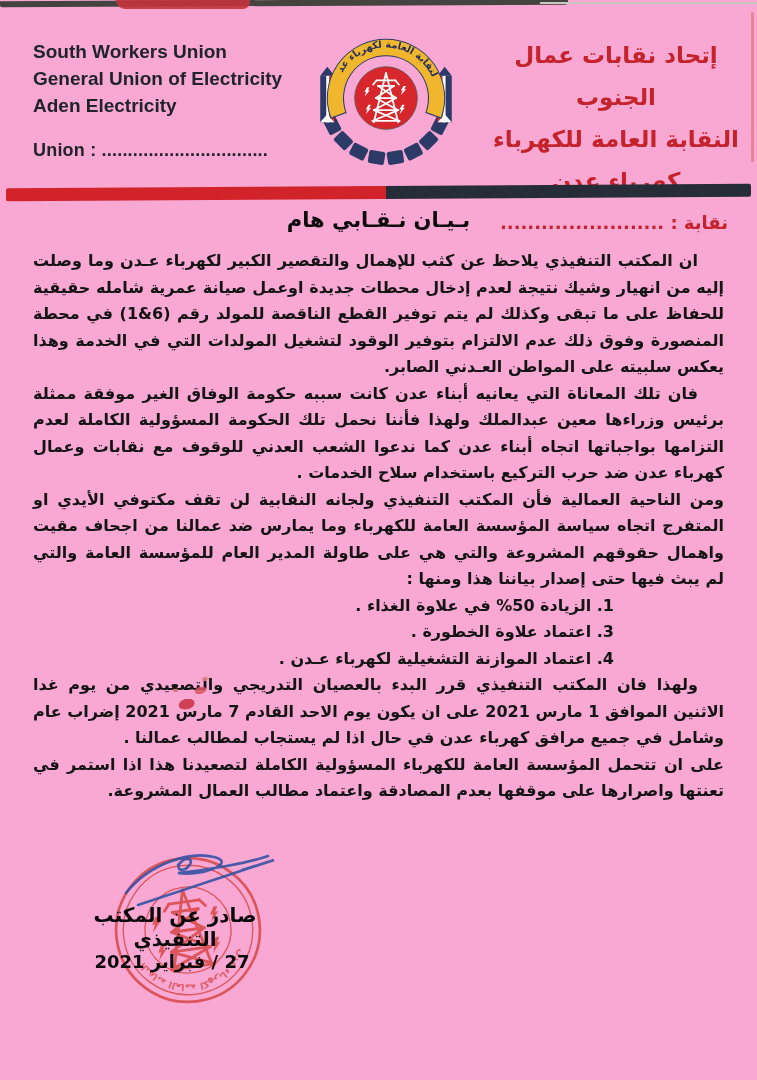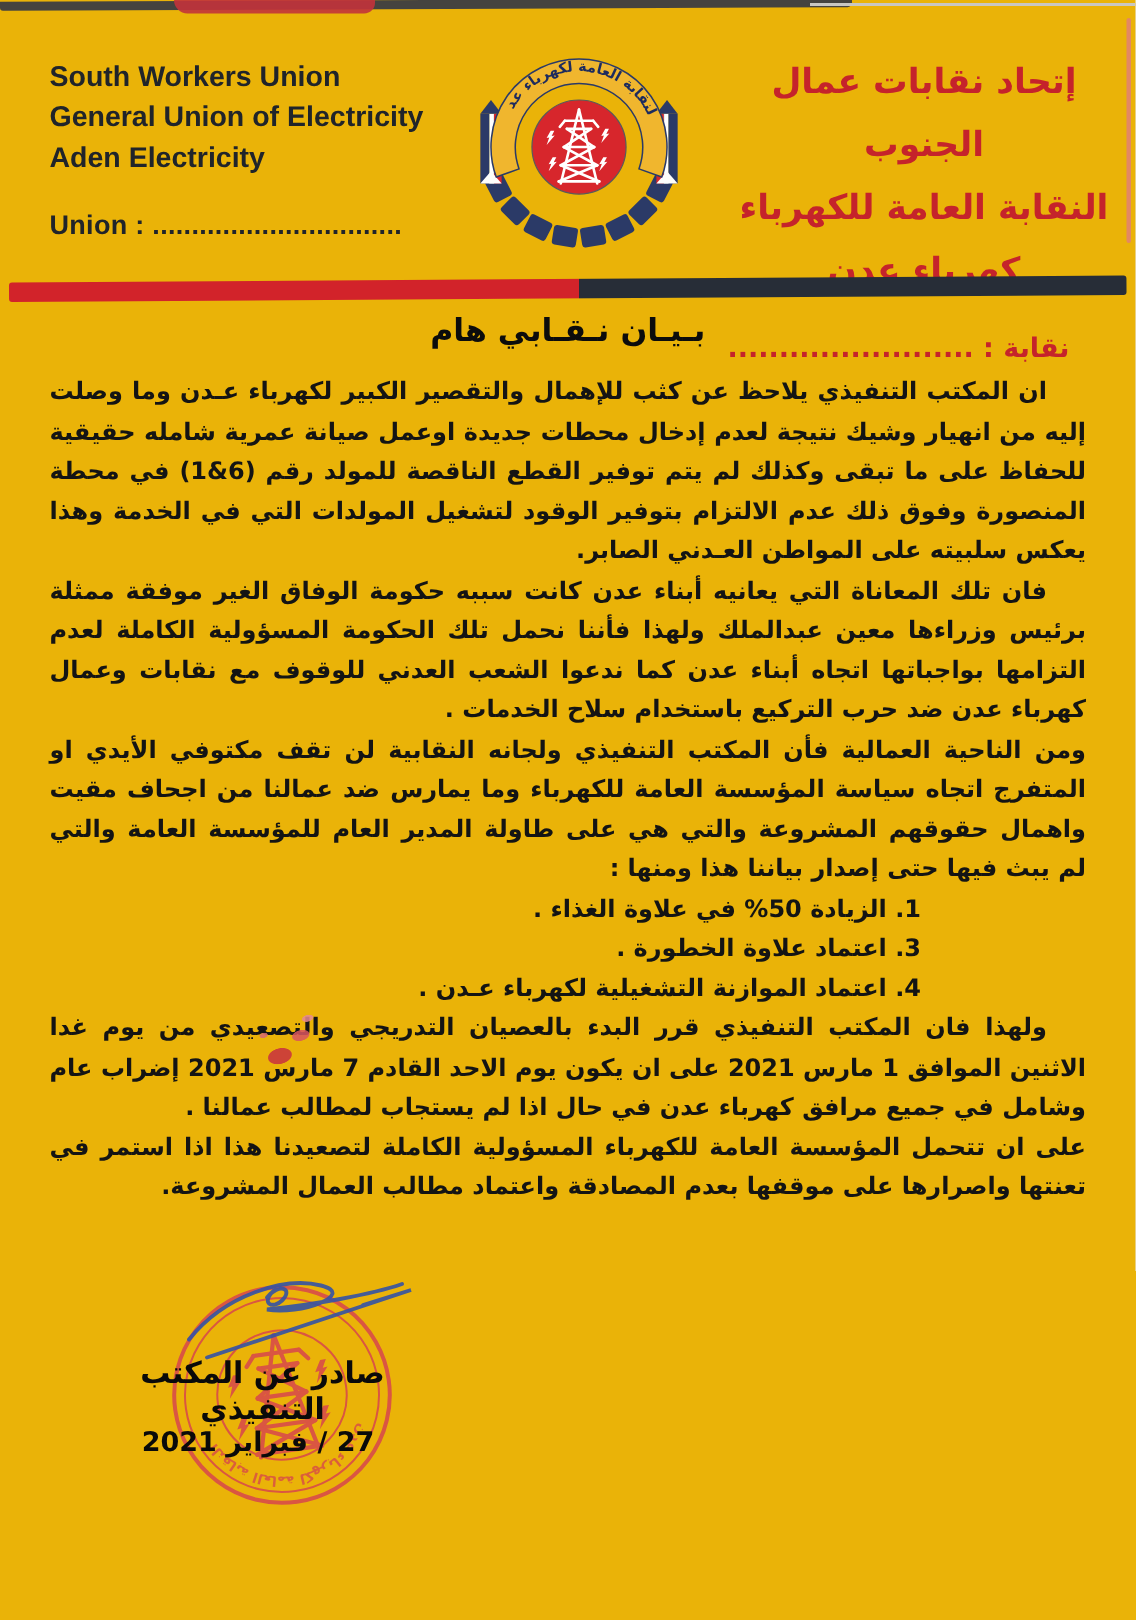--- a/index.html
+++ b/index.html
@@ -1,18 +1,18 @@
 <!DOCTYPE html>
 <html lang="ar"><head>
 <meta charset="utf-8">
 <style>
   html,body{margin:0;padding:0;background:#e8e8e8;}
   .page{
     position:relative;width:757px;height:1080px;margin:0 auto;
-    background:#eab308;overflow:hidden;
+    background:#f9a8d4;overflow:hidden;
     font-family:"DejaVu Sans",sans-serif;color:#161616;
   }
   
   .artifact-topline{position:absolute;top:0;left:0;width:568px;height:6px;background:#45433f;transform:rotate(-.25deg);border-radius:0 0 3px 2px;}
   .artifact-topline-faint{position:absolute;top:2px;left:540px;width:217px;height:2px;background:#c9c7c2;}
   .artifact-redblob{position:absolute;top:0;left:116px;width:134px;height:9px;background:#c2333b;border-radius:0 0 8px 10px;opacity:.9;}
   .artifact-rightline{position:absolute;top:12px;right:3px;width:3px;height:150px;background:#e07a80;opacity:.75;border-radius:2px;}
   .ink-smudge{
     position:absolute;left:170px;top:674px;width:48px;height:40px;z-index:3;opacity:.85;
     background:
@@ -26,21 +26,21 @@
   .en-block{
     position:absolute;left:33px;top:38px;width:270px;
     font-family:"Liberation Sans","DejaVu Sans",sans-serif;
     font-weight:bold;font-size:19px;line-height:27px;color:#20242a;
   }
   .en-union{margin-top:18px;font-size:18px;letter-spacing:.2px;}
   .ar-block{
     position:absolute;right:10px;top:34px;width:262px;direction:rtl;text-align:center;
     font-weight:bold;font-size:23px;line-height:42px;color:#c5232b;
   }
-  .ar-union{margin-top:10px;font-size:18px;text-align:left;padding-right:4px;}
+  .ar-union{margin-top:0;font-size:18px;text-align:center;padding-right:4px;}
   .logo-wrap{position:absolute;left:300px;top:18px;width:172px;height:156px;}
   .divider{
     position:absolute;left:6px;top:186px;width:745px;height:13px;
     background:linear-gradient(to right,#d2232a 0 51%,#272d37 51% 100%);
     transform:rotate(-.35deg);border-radius:2px;
   }
   
   .title{
     position:absolute;top:208px;left:0;width:100%;text-align:center;
     font-size:21px;font-weight:bold;color:#0c0c0c;direction:rtl;

